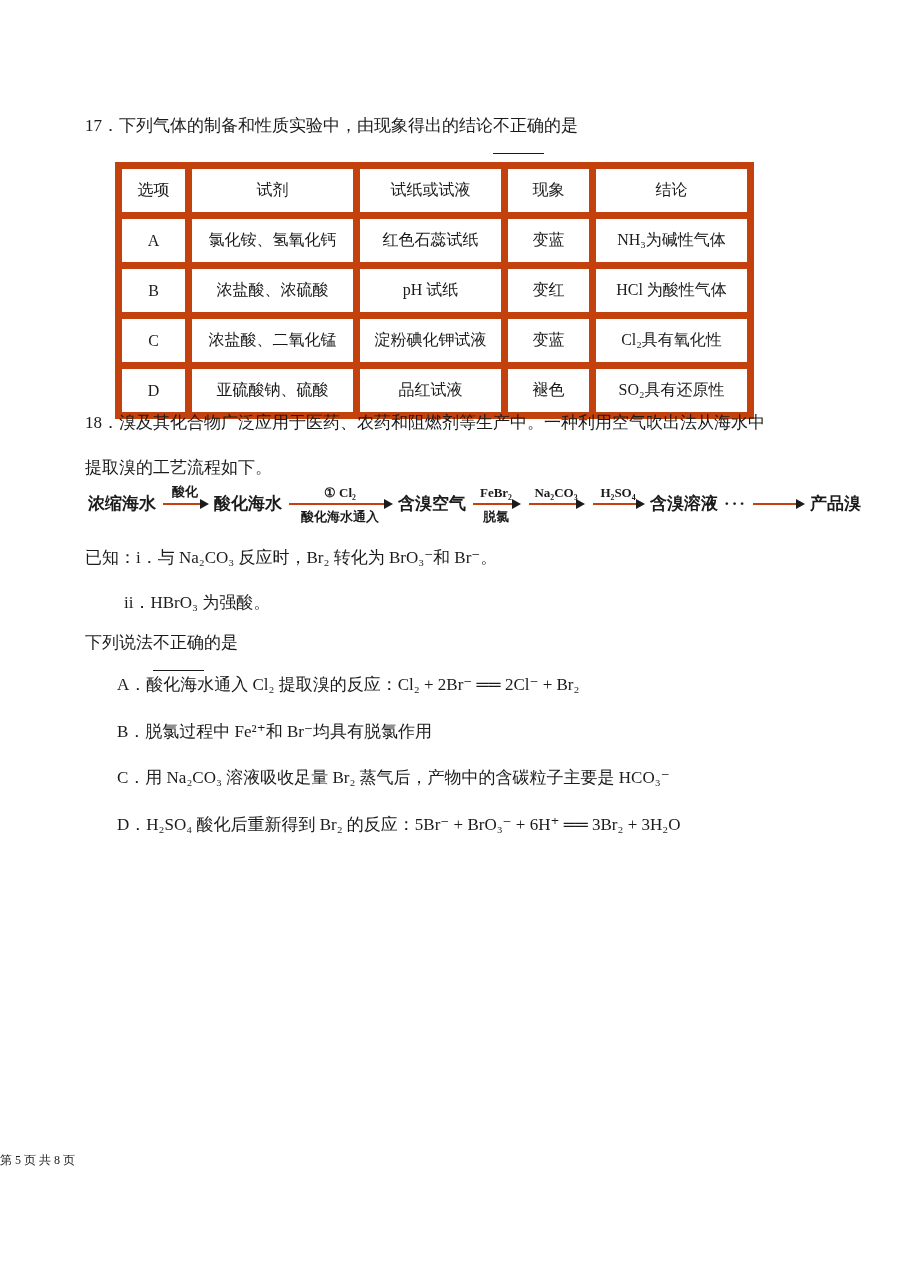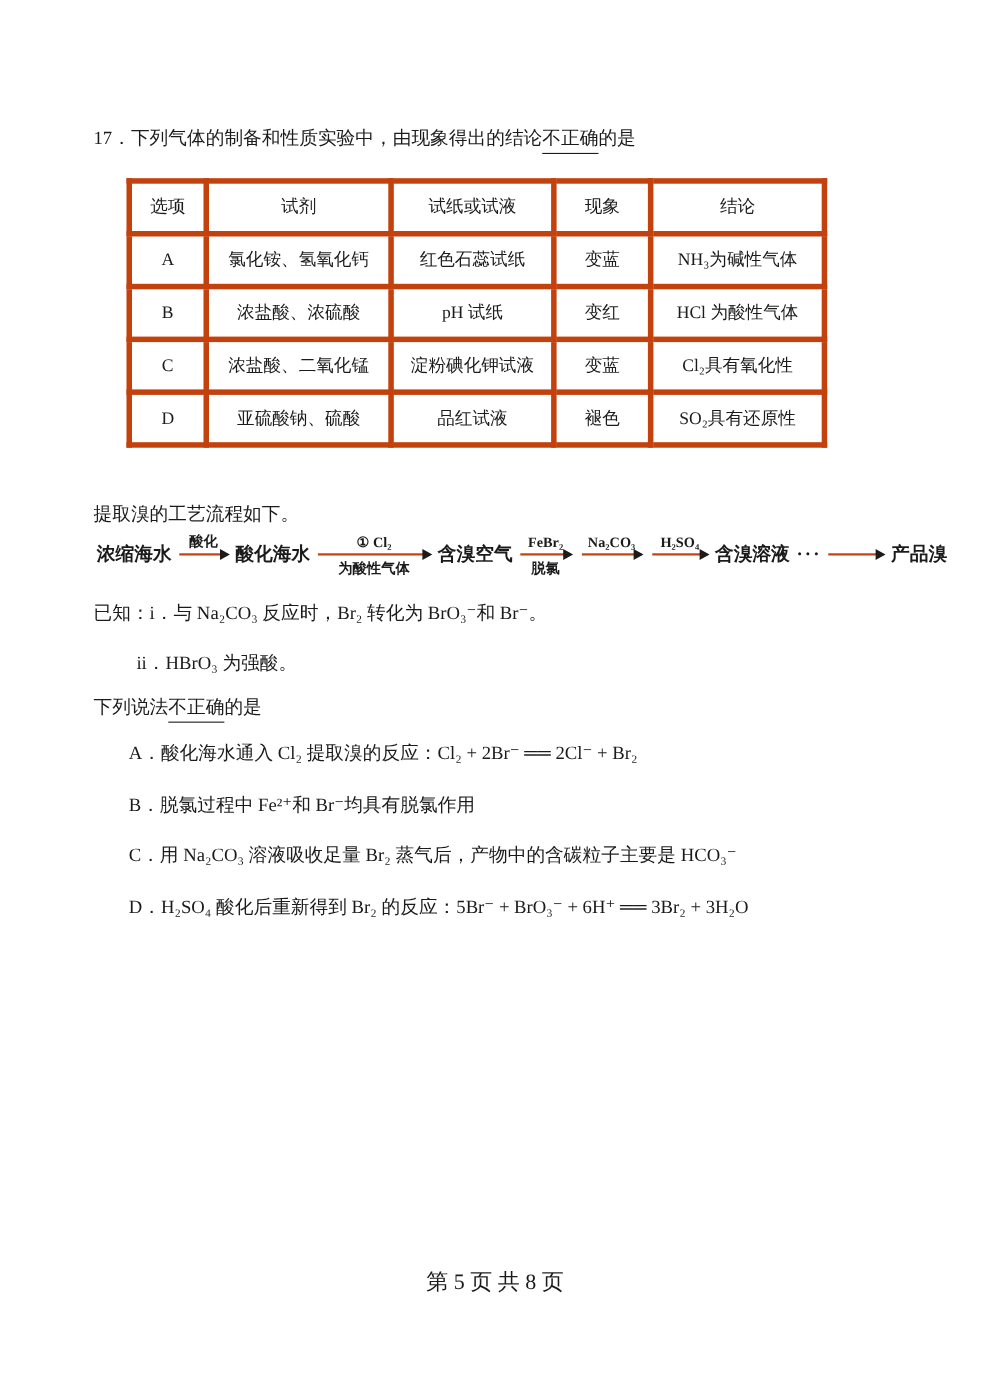--- a/index.html
+++ b/index.html
@@ -9,33 +9,33 @@
     font-family:"Liberation Serif","DejaVu Serif",serif;
   }
   .page{
     position:relative;
     width:900px;height:1272px;
     background:#ffffff;
     color:#1b1b1b;
     overflow:hidden;
   }
   .txt{font-size:17px;line-height:1.4;}
-  .ul{border-bottom:1px solid #1b1b1b;padding-bottom:4px;}
+  .ul{border-bottom:1px solid #1b1b1b;padding-bottom:18px;}
 
   
   .q17-title{position:absolute;left:85px;top:114px;}
 
   
   table.qtable{
     position:absolute;left:115px;top:162px;
     border-collapse:collapse;
     font-size:16px;
   }
   table.qtable th,table.qtable td{
-    border:5px solid #c2410c;
+    border:7px solid #c2410c;
     text-align:center;
     vertical-align:middle;
     height:43px;
     font-weight:normal;
     padding:0 6px;
   }
   .col-opt{width:70px;}
   .col-reag{width:168px;}
   .col-paper{width:148px;}
   .col-phen{width:88px;}
@@ -92,21 +92,21 @@
   
   .option{position:absolute;left:117px;}
   .opt-a{top:673px;}
   .opt-b{top:720px;}
   .opt-c{top:766px;}
   .opt-d{top:813px;}
 
   
   .footer{
     position:absolute;left:0;top:1152px;width:900px;
-    text-align:center;font-size:20px;color:#1b1b1b;
+    text-align:left;font-size:12px;color:#1b1b1b;
   }
 </style>
 </head>
 <body>
 
 <div class="page">
 
   <div class="q17-title txt"><span>17．下列气体的制备和性质实验中，由现象得出的结论</span><span class="ul">不正确</span><span>的是</span></div>
 
   <table class="qtable">
@@ -149,31 +149,32 @@
       <tr>
         <td>D</td>
         <td>亚硫酸钠、硫酸</td>
         <td>品红试液</td>
         <td>褪色</td>
         <td>SO₂具有还原性</td>
       </tr>
     </tbody>
   </table>
 
+  <div class="q18-line1 txt">18．溴及其化合物广泛应用于医药、农药和阻燃剂等生产中。一种利用空气吹出法从海水中</div>
   <div class="q18-line2 txt">提取溴的工艺流程如下。</div>
 
   <div class="flow">
     <span class="node">浓缩海水</span>
     <span class="arrow a1">
         <span class="top">酸化</span>
       </span>
     <span class="node">酸化海水</span>
     <span class="arrow a2">
         <span class="top">① Cl₂</span>
-        <span class="bottom">为酸性气体</span>
+        <span class="bottom">酸化海水通入</span>
       </span>
     <span class="node">含溴空气</span>
     <span class="arrow a3">
         <span class="top">FeBr₂</span>
         <span class="bottom">脱氯</span>
       </span>
     <span class="arrow a4">
         <span class="top">Na₂CO₃</span>
       </span>
     <span class="arrow a5">

